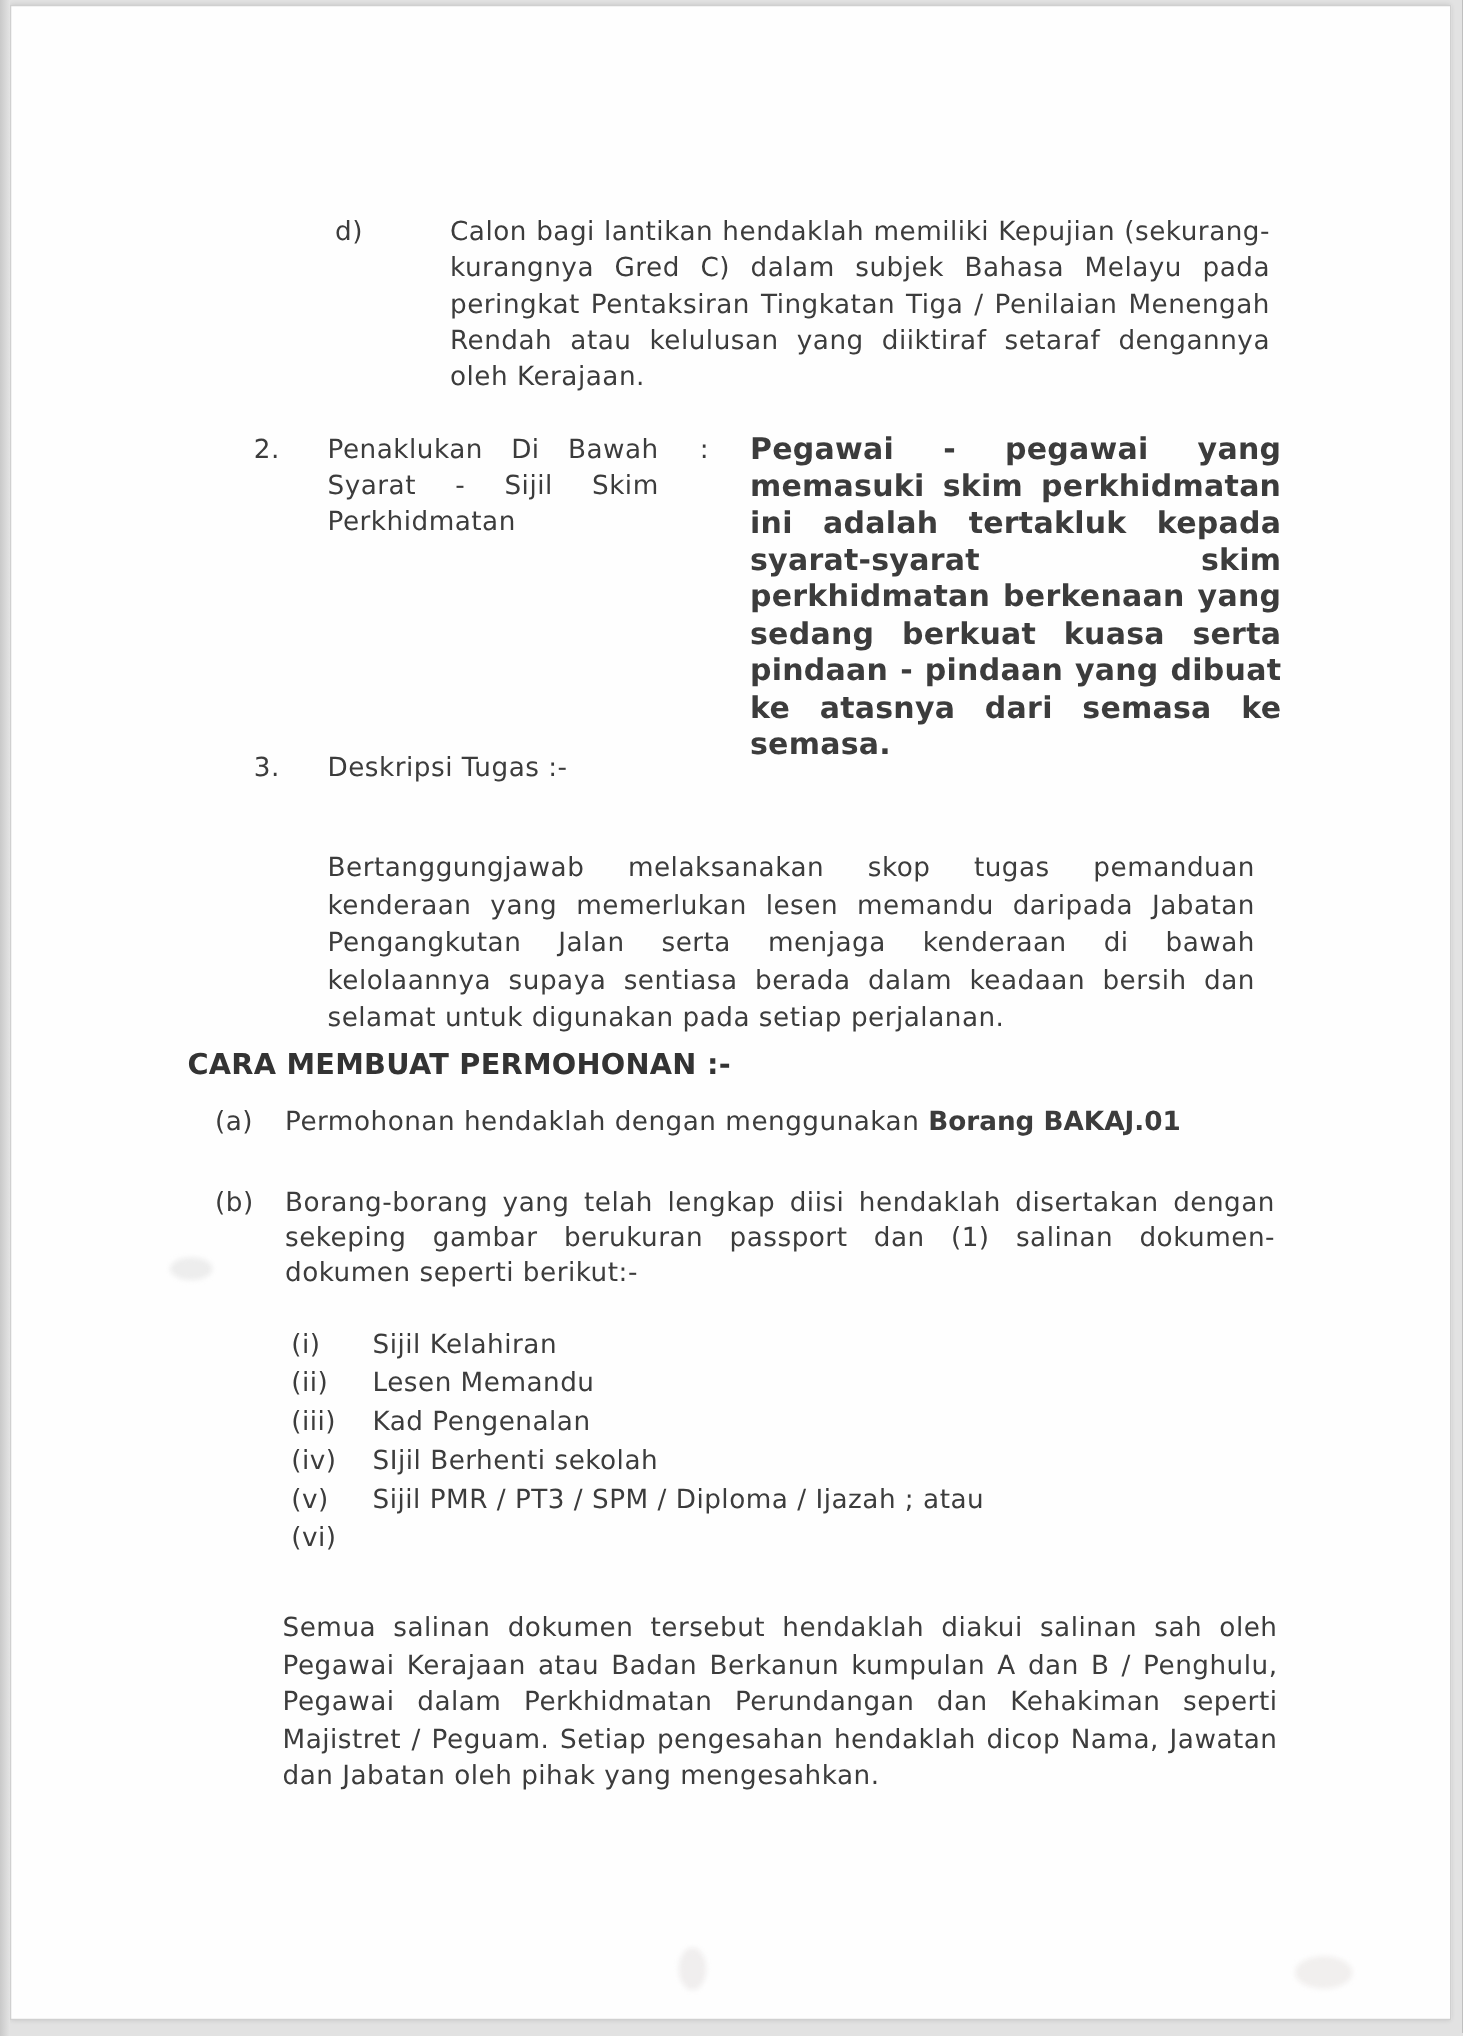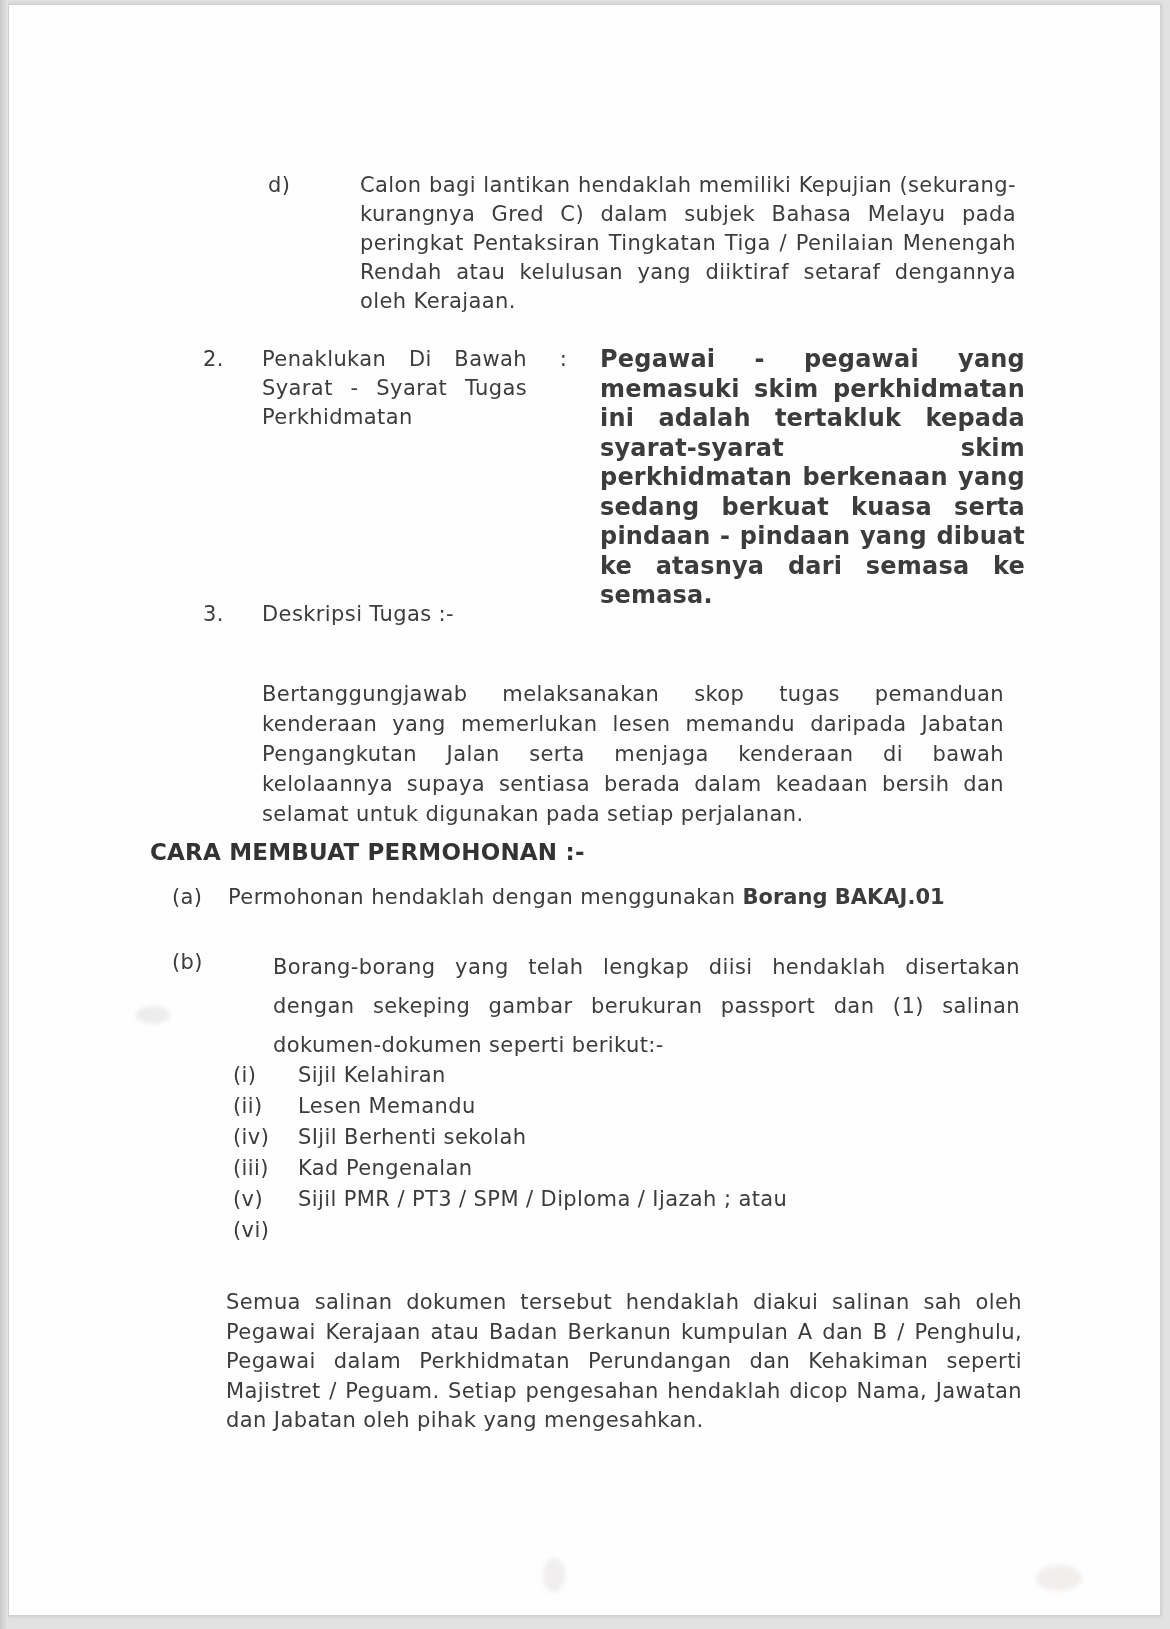--- a/index.html
+++ b/index.html
@@ -37,21 +37,21 @@
 
   
   .heading{left:150px;top:838px;width:700px;font-size:23px;font-weight:700;
            letter-spacing:.2px;color:#333;}
 
   
   .item-a{left:172px;top:883px;width:850px;}
   .item-a .lbl{flex:0 0 56px;}
   .item-b{left:172px;top:948px;width:848px;}
   .item-b .lbl{flex:0 0 56px;}
-  .item-b .txt{width:792px;line-height:39px;margin-left:45px;}
+  .item-b .txt{width:792px;line-height:28px;}
   .bold-it{font-weight:700;letter-spacing:0;text-align:right;}
 
   
   .doclist{left:233px;top:1060px;width:760px;}
   .doclist .li{display:flex;height:31px;line-height:31px;}
   .doclist .numeral{flex:0 0 65px;}
 
   
   .closing{left:226px;top:1264px;width:796px;line-height:29.5px;margin-top:24px;}
 
@@ -70,21 +70,21 @@
   <div class="paper"></div>
   <div class="edge-shade"></div>
 
   <div class="blk row d-block">
     <div class="d-label">d)</div>
     <div class="d-text just">Calon bagi lantikan hendaklah memiliki Kepujian (sekurang-kurangnya Gred C) dalam subjek Bahasa Melayu pada peringkat Pentaksiran Tingkatan Tiga / Penilaian Menengah Rendah atau kelulusan yang diiktiraf setaraf dengannya oleh Kerajaan.</div>
   </div>
 
   <div class="blk row item2">
     <div class="num">2.</div>
-    <div class="term just">Penaklukan Di Bawah Syarat - Syarat Tugas Perkhidmatan</div>
+    <div class="term just">Penaklukan Di Bawah Syarat - Sijil Skim Perkhidmatan</div>
     <div class="colon">:</div>
     <div class="def just">Pegawai - pegawai yang memasuki skim perkhidmatan ini adalah tertakluk kepada syarat-syarat skim perkhidmatan berkenaan yang sedang berkuat kuasa serta pindaan - pindaan yang dibuat ke atasnya dari semasa ke semasa.</div>
   </div>
 
   <div class="blk row item3-head">
     <div class="num">3.</div>
     <div>Deskripsi Tugas :-</div>
   </div>
   <div class="blk just item3-para">Bertanggungjawab melaksanakan skop tugas pemanduan kenderaan yang memerlukan lesen memandu daripada Jabatan Pengangkutan Jalan serta menjaga kenderaan di bawah kelolaannya supaya sentiasa berada dalam keadaan bersih dan selamat untuk digunakan pada setiap perjalanan.</div>
 
@@ -106,26 +106,26 @@
   <div class="blk doclist">
     <div class="li">
       <div class="numeral">(i)</div>
       <div>Sijil Kelahiran</div>
     </div>
     <div class="li">
       <div class="numeral">(ii)</div>
       <div>Lesen Memandu</div>
     </div>
     <div class="li">
+      <div class="numeral">(iii)</div>
+      <div>Kad Pengenalan</div>
+    </div>
+    <div class="li">
       <div class="numeral">(iv)</div>
       <div>SIjil Berhenti sekolah</div>
-    </div>
-    <div class="li">
-      <div class="numeral">(iii)</div>
-      <div>Kad Pengenalan</div>
     </div>
     <div class="li">
       <div class="numeral">(v)</div>
       <div>Sijil PMR / PT3 / SPM / Diploma / Ijazah ; atau</div>
     </div>
     <div class="li">
       <div class="numeral">(vi)</div>
     </div>
   </div>
 

